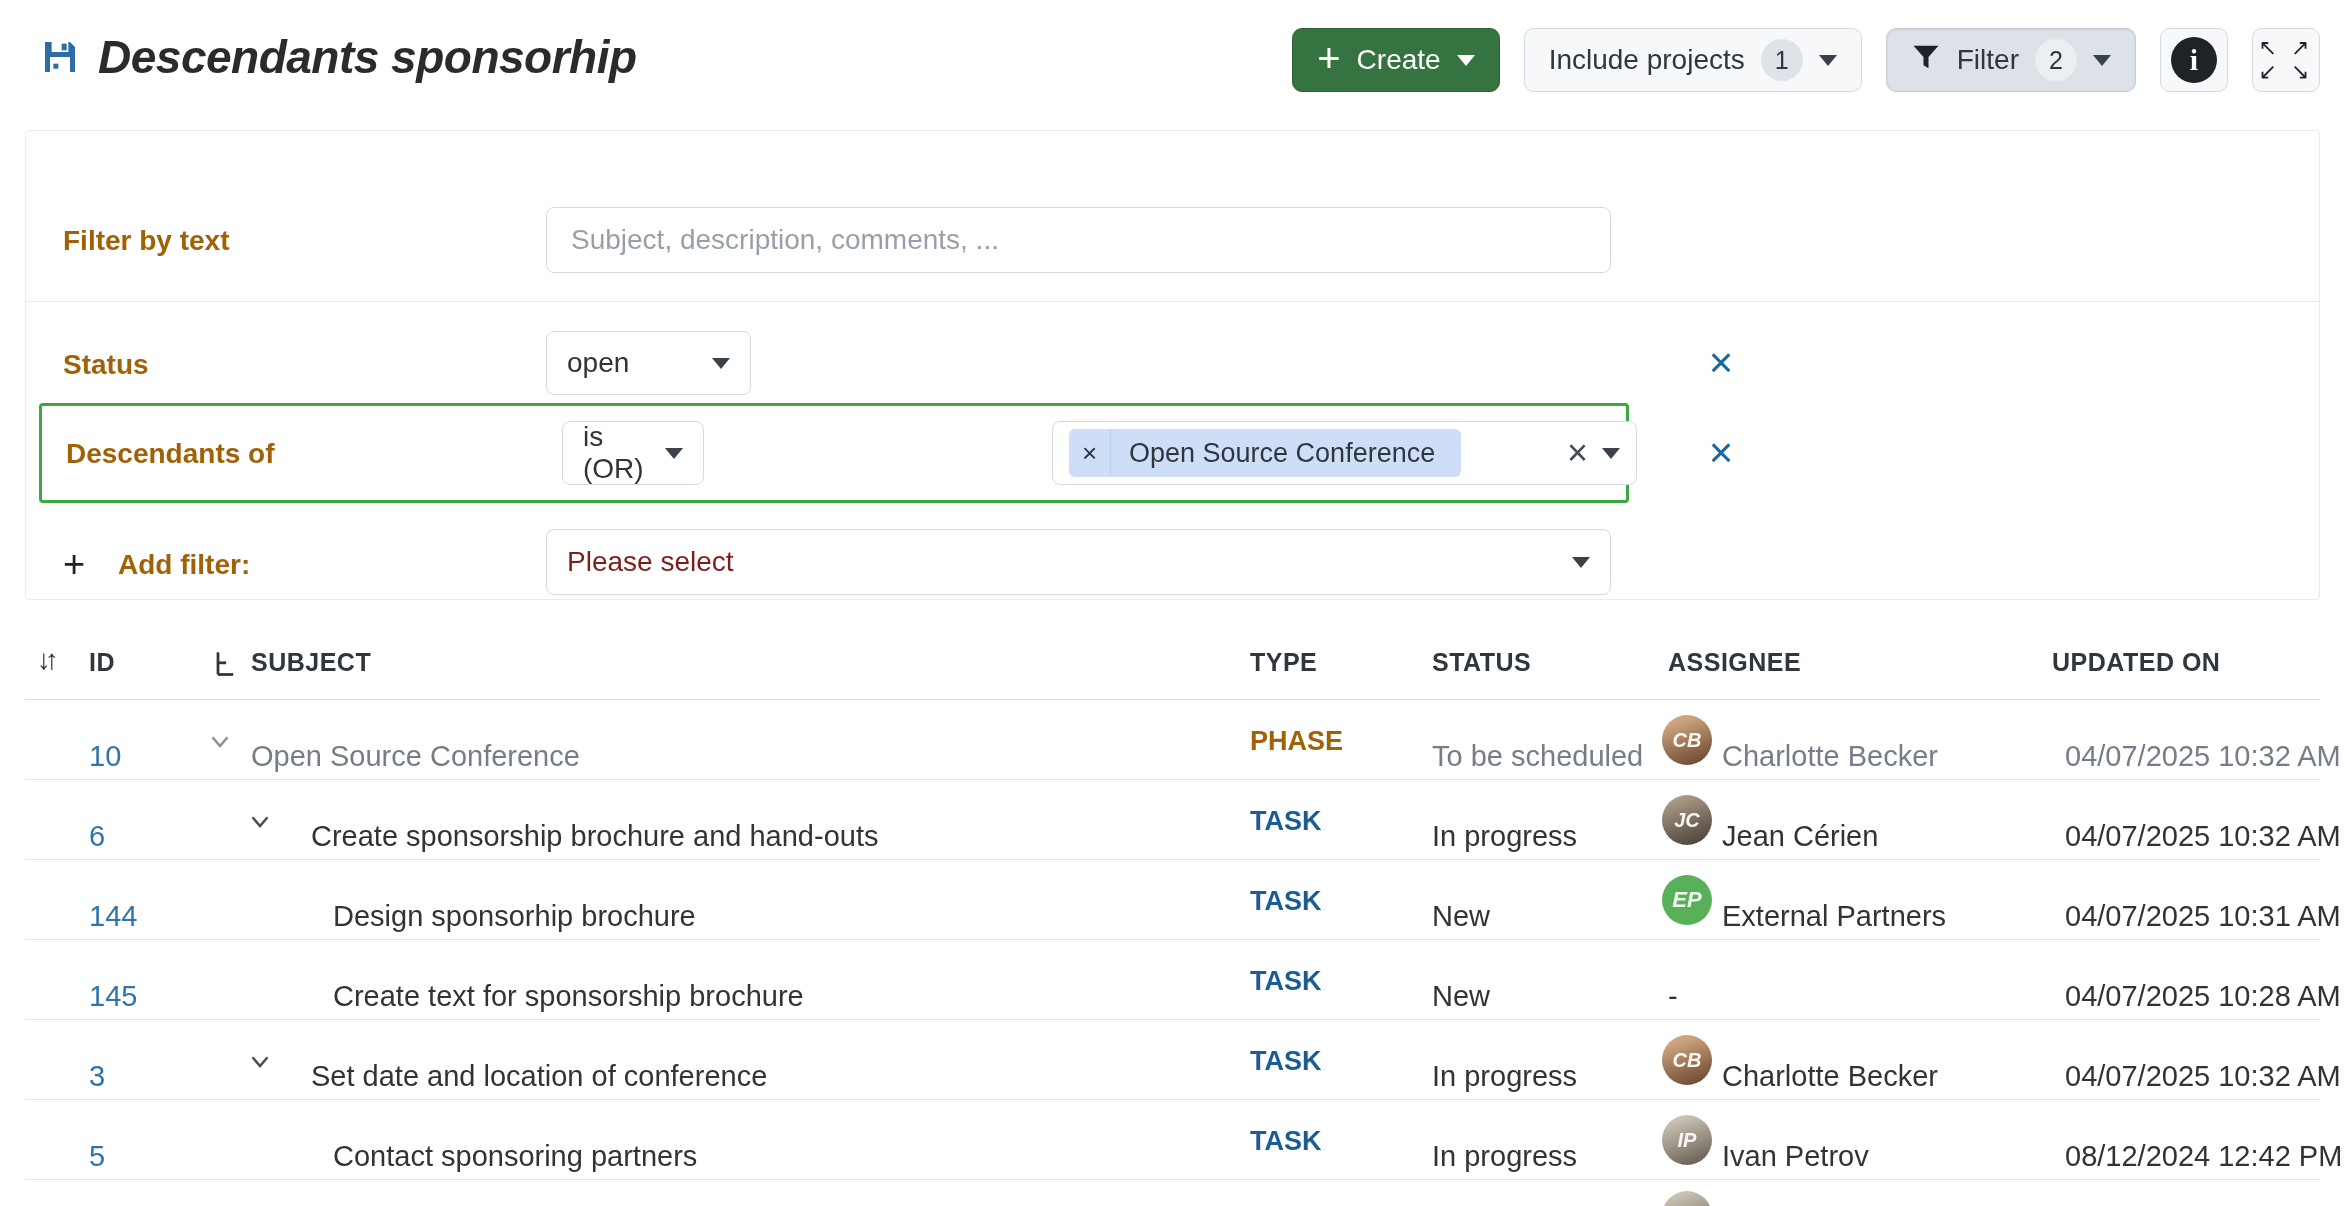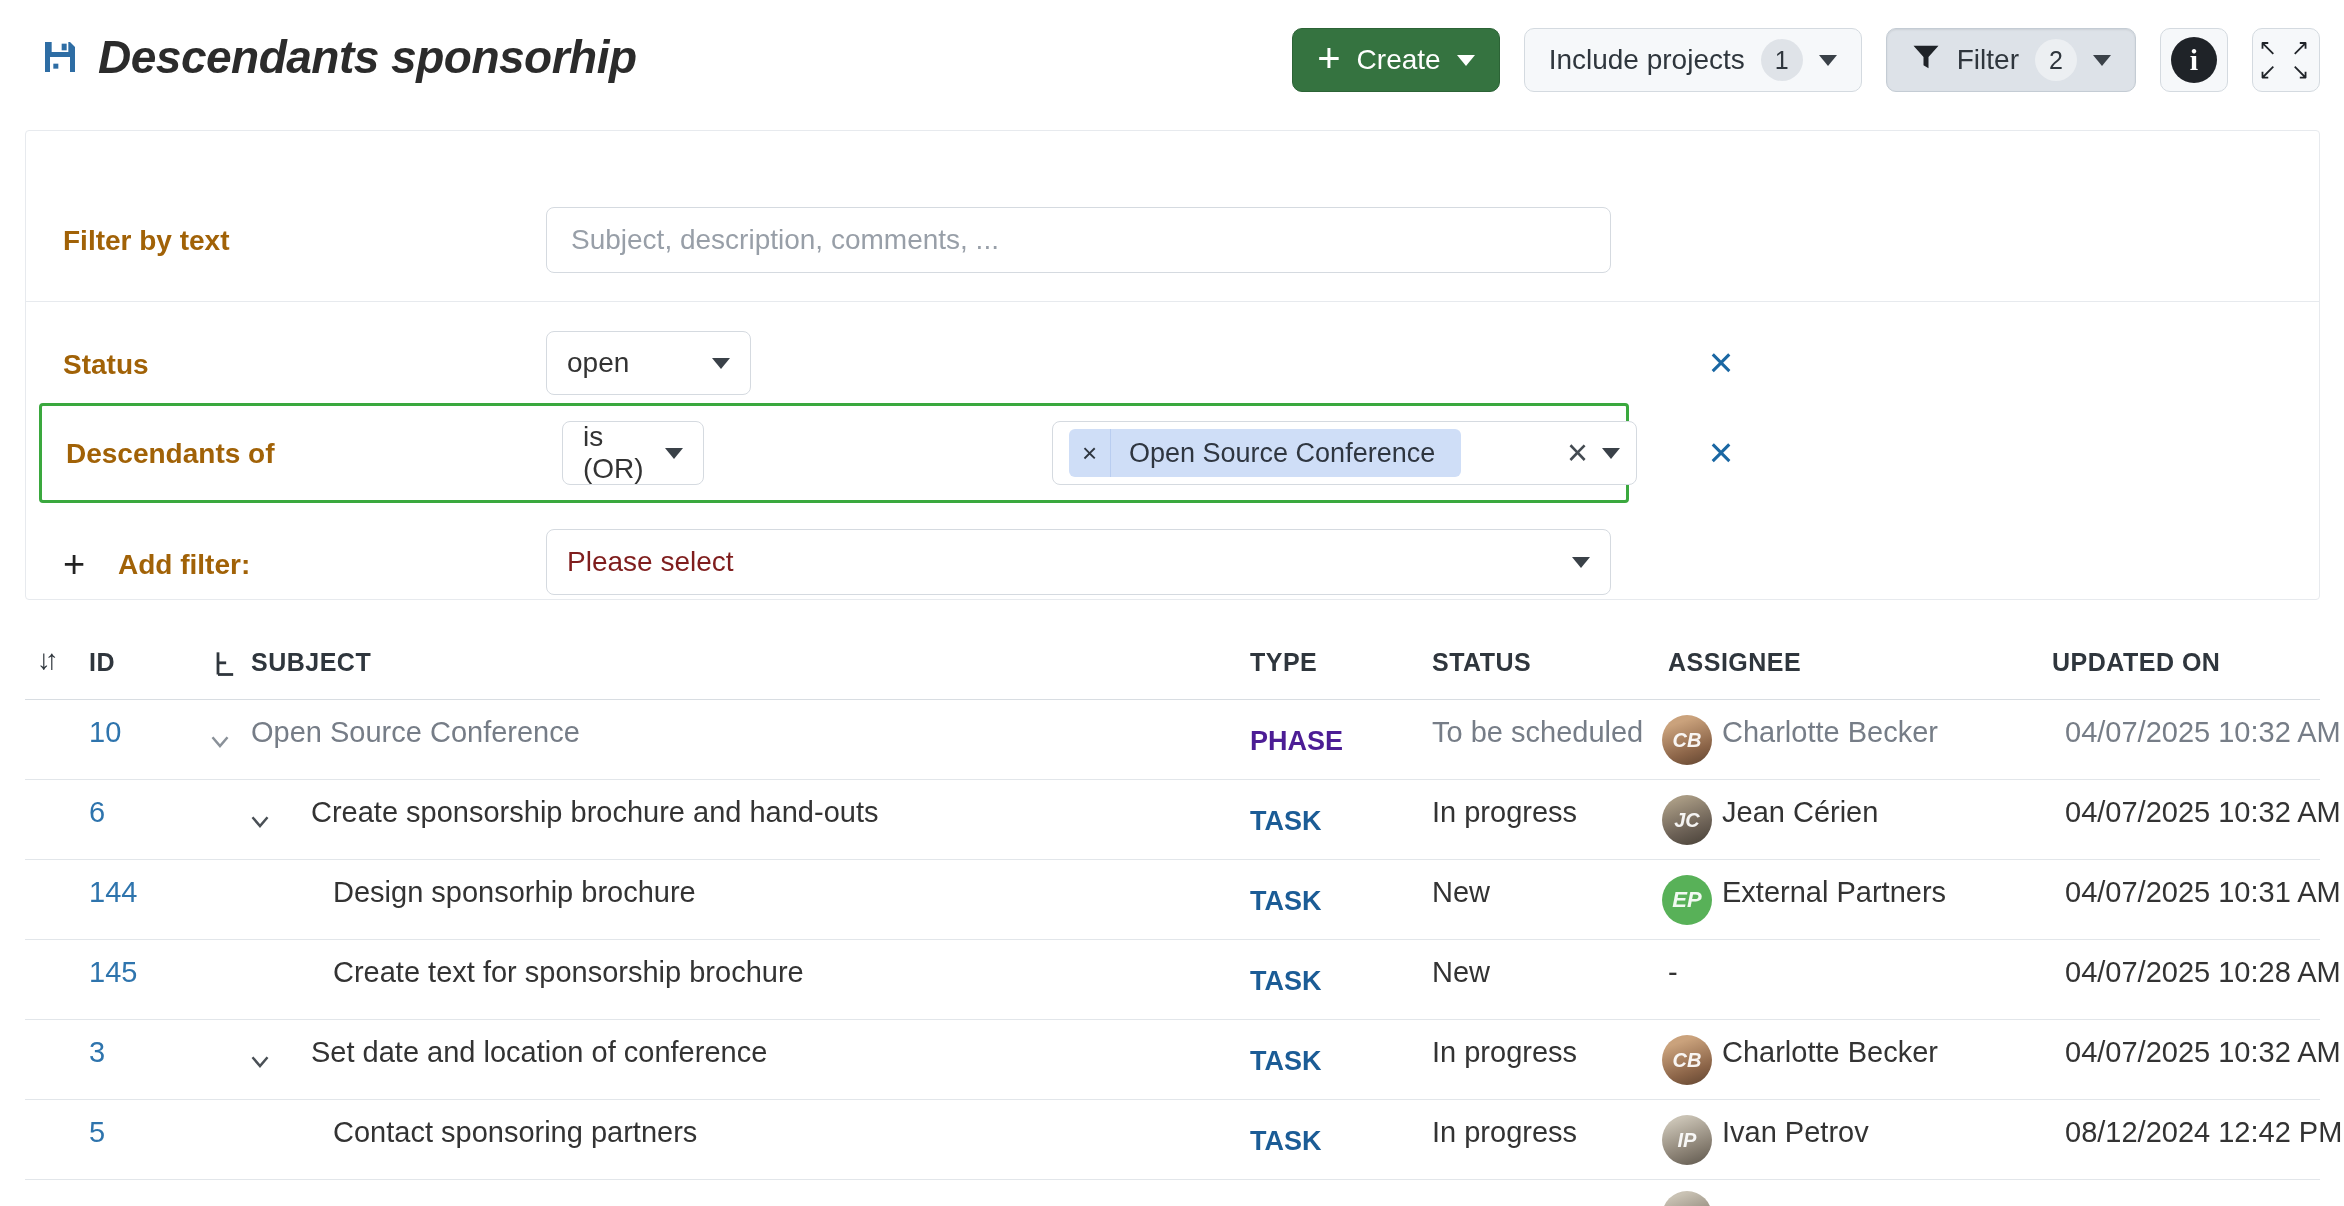--- a/index.html
+++ b/index.html
@@ -74,27 +74,27 @@
   .th-sort { left:12px; top:14px !important; font-size:28px; letter-spacing:-6px; font-weight:400; }
   .th-id { left:64px; }
   .th-hier { left:186px; top:20px !important; }
   .th-subject { left:226px; }
   .th-type { left:1225px; }
   .th-status { left:1407px; }
   .th-assignee { left:1643px; }
   .th-updated { left:2027px; }
 
   .trow { position:relative; height:80px; border-bottom:1px solid #e2e6ea; font-size:29px; }
-  .trow .cell { position:absolute; top:16px; white-space:nowrap; }
+  .trow .cell { position:absolute; top:40px; white-space:nowrap; }
   .c-id { left:64px; color:#2e74ad; cursor:pointer; }
   .chev { position:absolute; top:26px; cursor:pointer; }
   .chev.lvl0 { left:180px; } .chev.lvl1 { left:220px; }
   .c-subject.s0 { left:226px; } .c-subject.s1 { left:266px;margin-left:20px; } .c-subject.s2 { left:308px; }
   .c-type { left:1225px; font-weight:700; font-size:27px; top:26px !important; }
-  .t-phase { color:#4c1d95; } .t-task { color:#1b5c96; }
+  .t-phase { color:#a16207; } .t-task { color:#1b5c96; }
   .c-status { left:1407px; }
   .avatar { position:absolute; left:1637px; top:15px; width:50px; height:50px; border-radius:50%;
             display:flex; align-items:center; justify-content:center; color:rgba(255,255,255,.92);
             font-size:20px; font-weight:700; box-shadow:0 0 0 2px #fff; }
   .av-photo-f { background:linear-gradient(160deg,#caa27c 20%,#8a6347 70%,#5f4430 100%); }
   .av-photo-m1 { background:linear-gradient(160deg,#a89a83 15%,#6b6055 65%,#463f36 100%); }
   .av-photo-m2 { background:linear-gradient(160deg,#c9c2b4 15%,#8b8275 65%,#5d564c 100%); }
   .av-ep { background:#58b158; font-size:22px; }
   .c-assignee { left:1697px; }
   .c-assignee.noav { left:1643px; }

